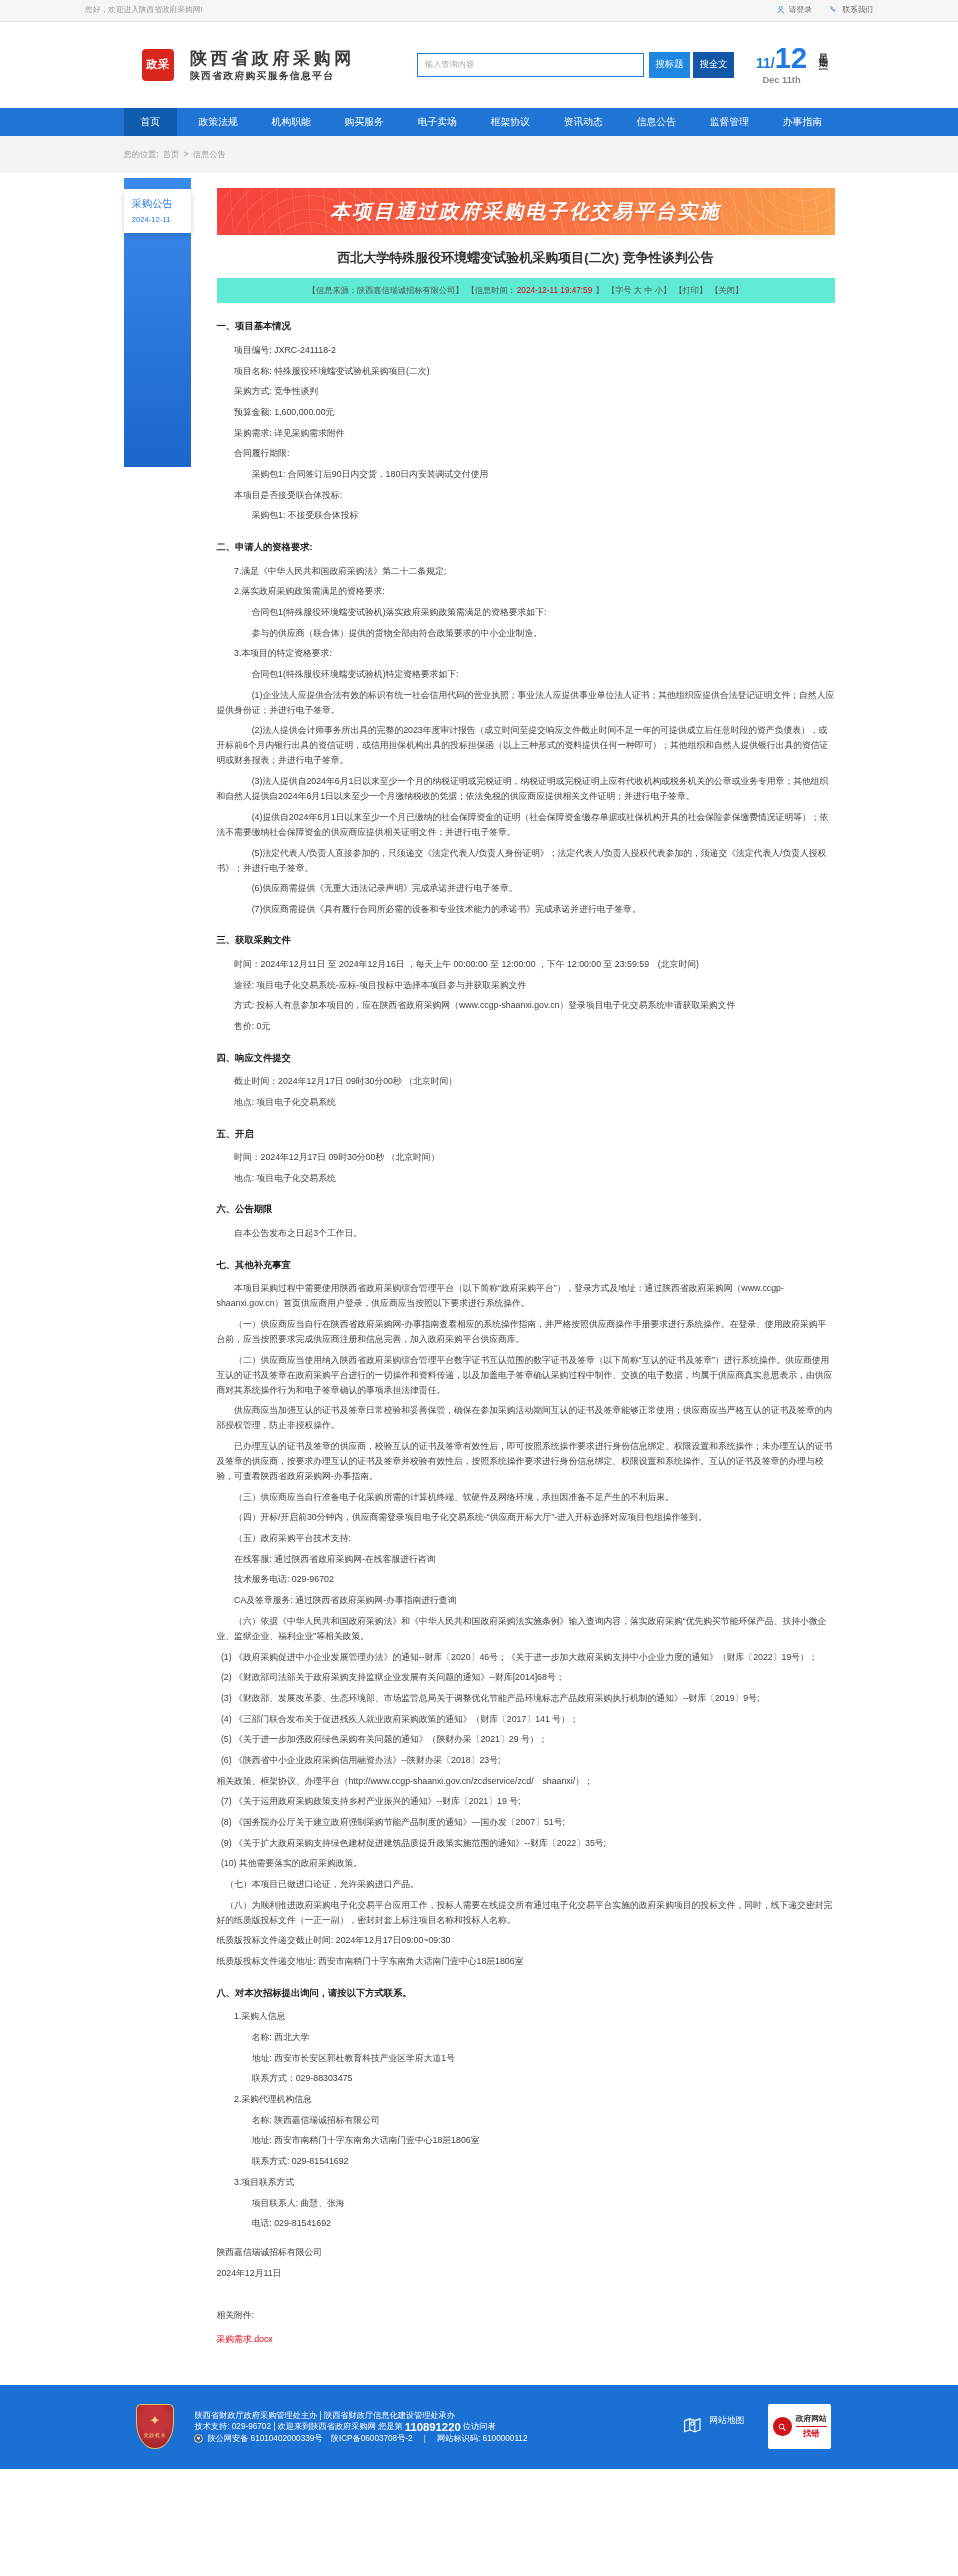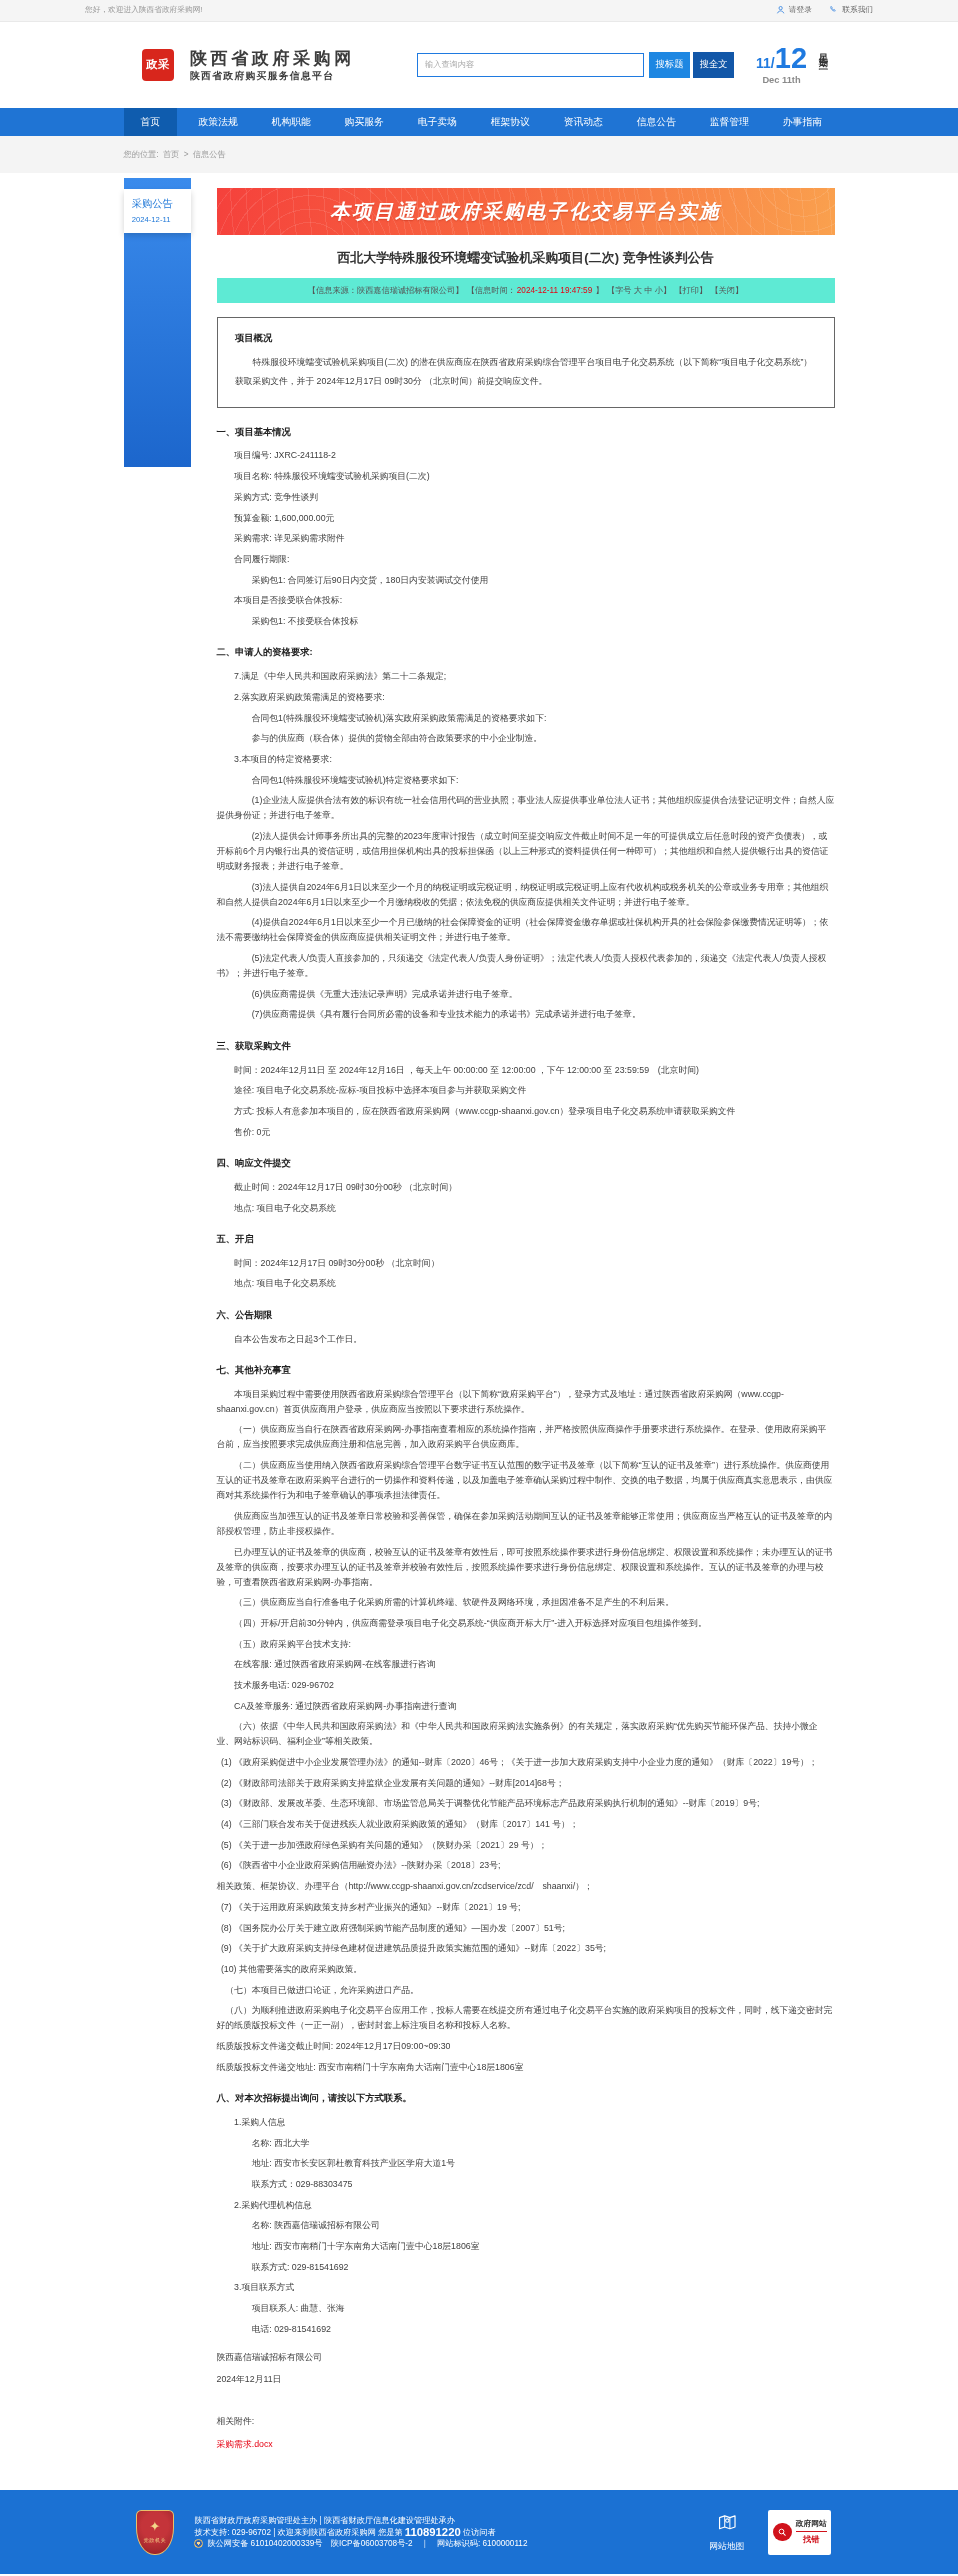--- a/index.html
+++ b/index.html
@@ -98,21 +98,21 @@
     border:1.5px solid #e8c06a; border-radius:5.2px 5.2px 48% 48% / 5.2px 5.2px 60% 60%;
     display:flex; flex-direction:column; align-items:center; justify-content:center; }
   .gov-badge .star { color:#f3d488; font-size:13.4px; line-height:1; }
   .gov-badge .txt { color:#f3d488; font-size:5.2px; margin-top:4.1px; letter-spacing:0.5px; }
   .foot-text { margin-left:20.6px; }
   .foot-line { font-size:8.2px; margin:0 0; display:flex; align-items:center; }
   .visitor { font-size:11.3px; font-weight:bold; margin:0 2.1px; }
   .police-icon { width:8.8px; height:8.8px; border-radius:50%; margin-right:4.1px; flex:0 0 auto;
     background:radial-gradient(circle at 50% 45%, #ffd98a 0 30%, #2a62b8 31% 70%, #e8c06a 71%); border:0.5px solid #e8c06a; }
   .foot-right { margin-left:auto; display:flex; align-items:center; margin-right:3.1px; }
-  .sitemap-wrap { display:flex; align-items:center; gap:6.2px; cursor:pointer;flex-direction:column; }
+  .sitemap-wrap { display:flex; gap:6.2px; cursor:pointer; }
   .sitemap-label { font-size:8.8px; }
   .finderr-card { width:63px; height:45px; background:#fff; border-radius:2.1px; margin-left:24px; cursor:pointer;
     display:flex; align-items:center; justify-content:center; gap:4.1px; }
   .finderr-logo { width:18.5px; height:18.5px; border-radius:50%; background:#d0121b; display:flex; align-items:center; justify-content:center; }
   .finderr-texts { text-align:center; }
   .finderr-t1 { color:#333; font-size:7.7px; font-weight:bold; }
   .finderr-t2 { color:#d0121b; font-size:8.2px; font-weight:bold; margin-top:2.1px; border-top:1px solid #d0121b; padding-top:1.5px; }
 </style>
 </head>
 <body>
@@ -208,24 +208,20 @@
     <div class="art-title">西北大学特殊服役环境蠕变试验机采购项目(二次) 竞争性谈判公告</div>
 
     <div class="meta-bar">
       <span>【信息来源：陕西嘉信瑞诚招标有限公司】</span>
       <span>【信息时间：</span><span class="meta-time">2024-12-11 19:47:59</span><span> 】</span>
       <span class="meta-ctrl">【字号 大 中 小】</span>
       <span class="meta-ctrl">【打印】</span>
       <span class="meta-ctrl">【关闭】</span>
     </div>
 
-    <div class="overview-box">
-      <div class="overview-heading">项目概况</div>
-      <div class="overview-body">特殊服役环境蠕变试验机采购项目(二次) 的潜在供应商应在陕西省政府采购综合管理平台项目电子化交易系统（以下简称“项目电子化交易系统”）获取采购文件，并于 2024年12月17日 09时30分 （北京时间）前提交响应文件。</div>
-    </div>
 
     <div>
         <div class="sec-heading">一、项目基本情况</div>
         <div class="para" style="text-indent: 2em;">项目编号: JXRC-241118-2</div>
         <div class="para" style="text-indent: 2em;">项目名称: 特殊服役环境蠕变试验机采购项目(二次)</div>
         <div class="para" style="text-indent: 2em;">采购方式: 竞争性谈判</div>
         <div class="para" style="text-indent: 2em;">预算金额: 1,600,000.00元</div>
         <div class="para" style="text-indent: 2em;">采购需求: 详见采购需求附件</div>
         <div class="para" style="text-indent: 2em;">合同履行期限:</div>
         <div class="para" style="text-indent: 4em;">采购包1: 合同签订后90日内交货，180日内安装调试交付使用</div>
@@ -263,21 +259,21 @@
         <div class="para" style="text-indent: 2em;">（一）供应商应当自行在陕西省政府采购网-办事指南查看相应的系统操作指南，并严格按照供应商操作手册要求进行系统操作。在登录、使用政府采购平台前，应当按照要求完成供应商注册和信息完善，加入政府采购平台供应商库。</div>
         <div class="para" style="text-indent: 2em;">（二）供应商应当使用纳入陕西省政府采购综合管理平台数字证书互认范围的数字证书及签章（以下简称“互认的证书及签章”）进行系统操作。供应商使用互认的证书及签章在政府采购平台进行的一切操作和资料传递，以及加盖电子签章确认采购过程中制作、交换的电子数据，均属于供应商真实意思表示，由供应商对其系统操作行为和电子签章确认的事项承担法律责任。</div>
         <div class="para" style="text-indent: 2em;">供应商应当加强互认的证书及签章日常校验和妥善保管，确保在参加采购活动期间互认的证书及签章能够正常使用；供应商应当严格互认的证书及签章的内部授权管理，防止非授权操作。</div>
         <div class="para" style="text-indent: 2em;">已办理互认的证书及签章的供应商，校验互认的证书及签章有效性后，即可按照系统操作要求进行身份信息绑定、权限设置和系统操作；未办理互认的证书及签章的供应商，按要求办理互认的证书及签章并校验有效性后，按照系统操作要求进行身份信息绑定、权限设置和系统操作。互认的证书及签章的办理与校验，可查看陕西省政府采购网-办事指南。</div>
         <div class="para" style="text-indent: 2em;">（三）供应商应当自行准备电子化采购所需的计算机终端、软硬件及网络环境，承担因准备不足产生的不利后果。</div>
         <div class="para" style="text-indent: 2em;">（四）开标/开启前30分钟内，供应商需登录项目电子化交易系统-“供应商开标大厅”-进入开标选择对应项目包组操作签到。</div>
         <div class="para" style="text-indent: 2em;">（五）政府采购平台技术支持:</div>
         <div class="para" style="text-indent: 2em;">在线客服: 通过陕西省政府采购网-在线客服进行咨询</div>
         <div class="para" style="text-indent: 2em;">技术服务电话: 029-96702</div>
         <div class="para" style="text-indent: 2em;">CA及签章服务: 通过陕西省政府采购网-办事指南进行查询</div>
-        <div class="para" style="text-indent: 2em;">（六）依据《中华人民共和国政府采购法》和《中华人民共和国政府采购法实施条例》的有关规定，落实政府采购“优先购买节能环保产品、扶持小微企业、网站标识码、福利企业”等相关政策。</div>
+        <div class="para" style="text-indent: 2em;">（六）依据《中华人民共和国政府采购法》和《中华人民共和国政府采购法实施条例》输入查询内容，落实政府采购“优先购买节能环保产品、扶持小微企业、监狱企业、福利企业”等相关政策。</div>
         <div class="para" style="text-indent: 0.5em;">(1) 《政府采购促进中小企业发展管理办法》的通知--财库〔2020〕46号；《关于进一步加大政府采购支持中小企业力度的通知》（财库〔2022〕19号）；</div>
         <div class="para" style="text-indent: 0.5em;">(2) 《财政部司法部关于政府采购支持监狱企业发展有关问题的通知》--财库[2014]68号；</div>
         <div class="para" style="text-indent: 0.5em;">(3) 《财政部、发展改革委、生态环境部、市场监管总局关于调整优化节能产品环境标志产品政府采购执行机制的通知》--财库〔2019〕9号;</div>
         <div class="para" style="text-indent: 0.5em;">(4) 《三部门联合发布关于促进残疾人就业政府采购政策的通知》（财库〔2017〕141 号）；</div>
         <div class="para" style="text-indent: 0.5em;">(5) 《关于进一步加强政府绿色采购有关问题的通知》（陕财办采〔2021〕29 号）；</div>
         <div class="para" style="text-indent: 0.5em;">(6) 《陕西省中小企业政府采购信用融资办法》--陕财办采〔2018〕23号;</div>
         <div class="para" style="text-indent: 0em;">相关政策、框架协议、办理平台（http://www.ccgp-shaanxi.gov.cn/zcdservice/zcd/　shaanxi/）；</div>
         <div class="para" style="text-indent: 0.5em;">(7) 《关于运用政府采购政策支持乡村产业振兴的通知》--财库〔2021〕19 号;</div>
         <div class="para" style="text-indent: 0.5em;">(8) 《国务院办公厅关于建立政府强制采购节能产品制度的通知》—国办发〔2007〕51号;</div>
         <div class="para" style="text-indent: 0.5em;">(9) 《关于扩大政府采购支持绿色建材促进建筑品质提升政策实施范围的通知》--财库〔2022〕35号;</div>

